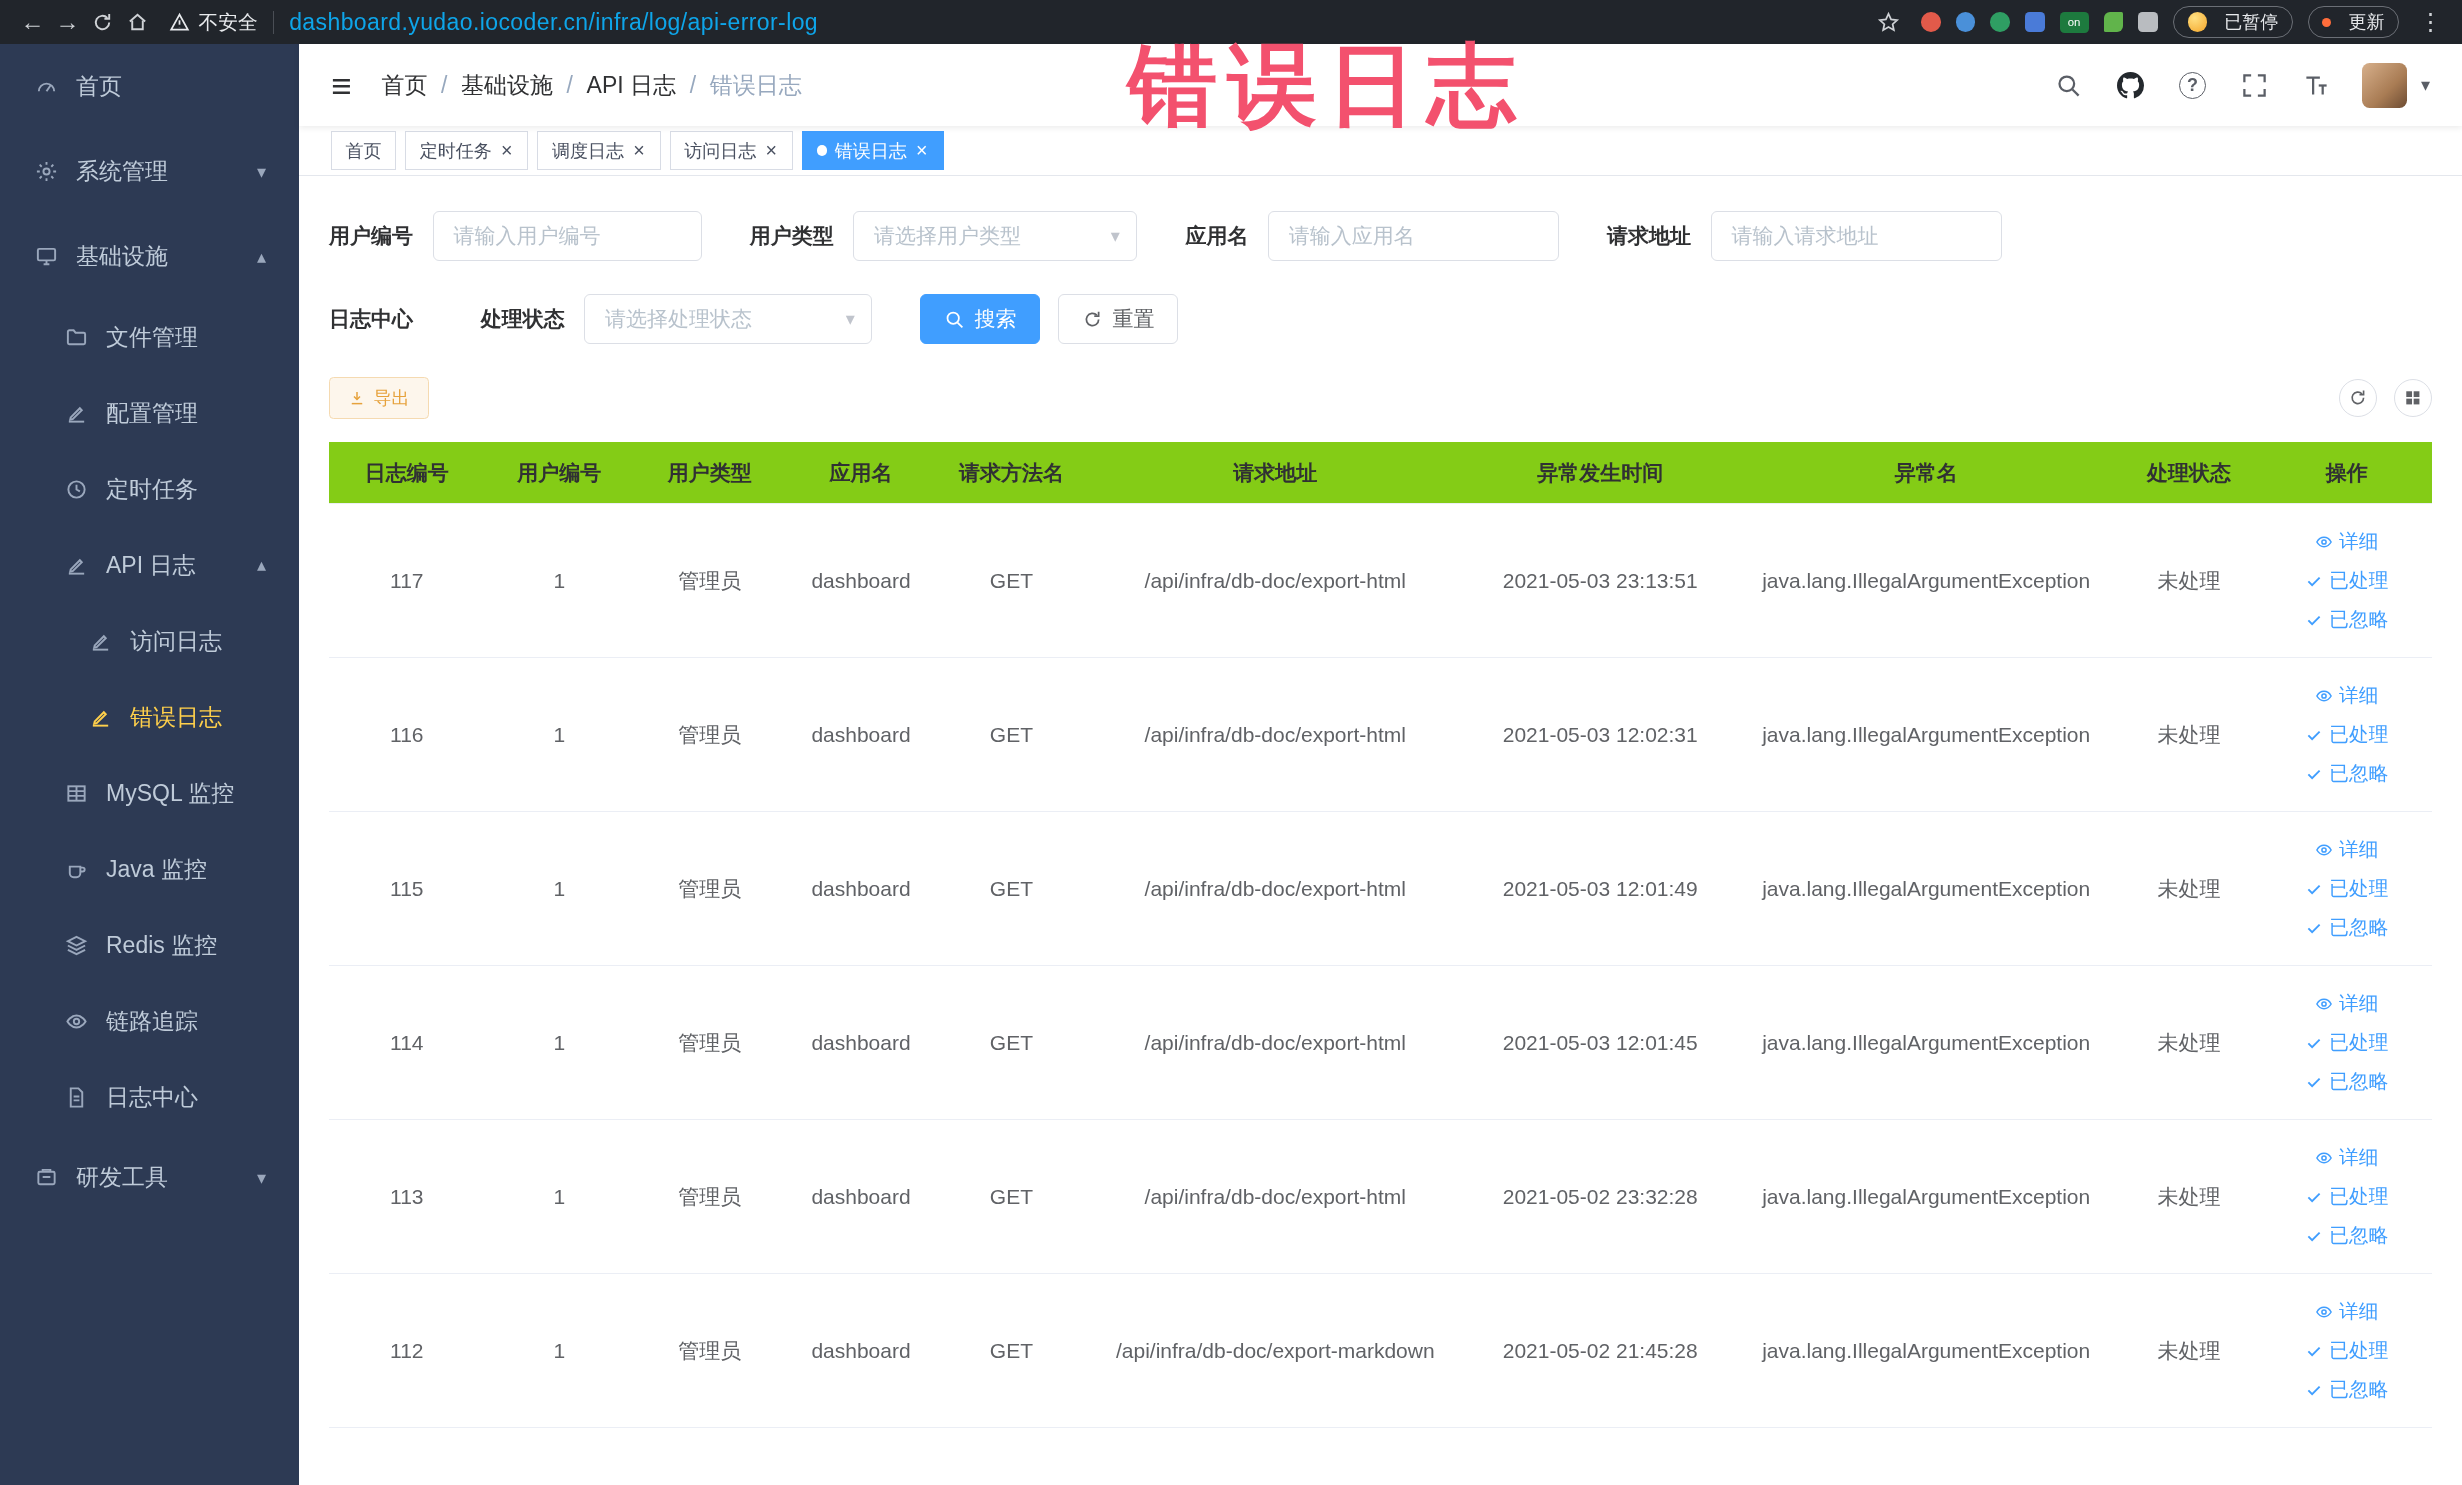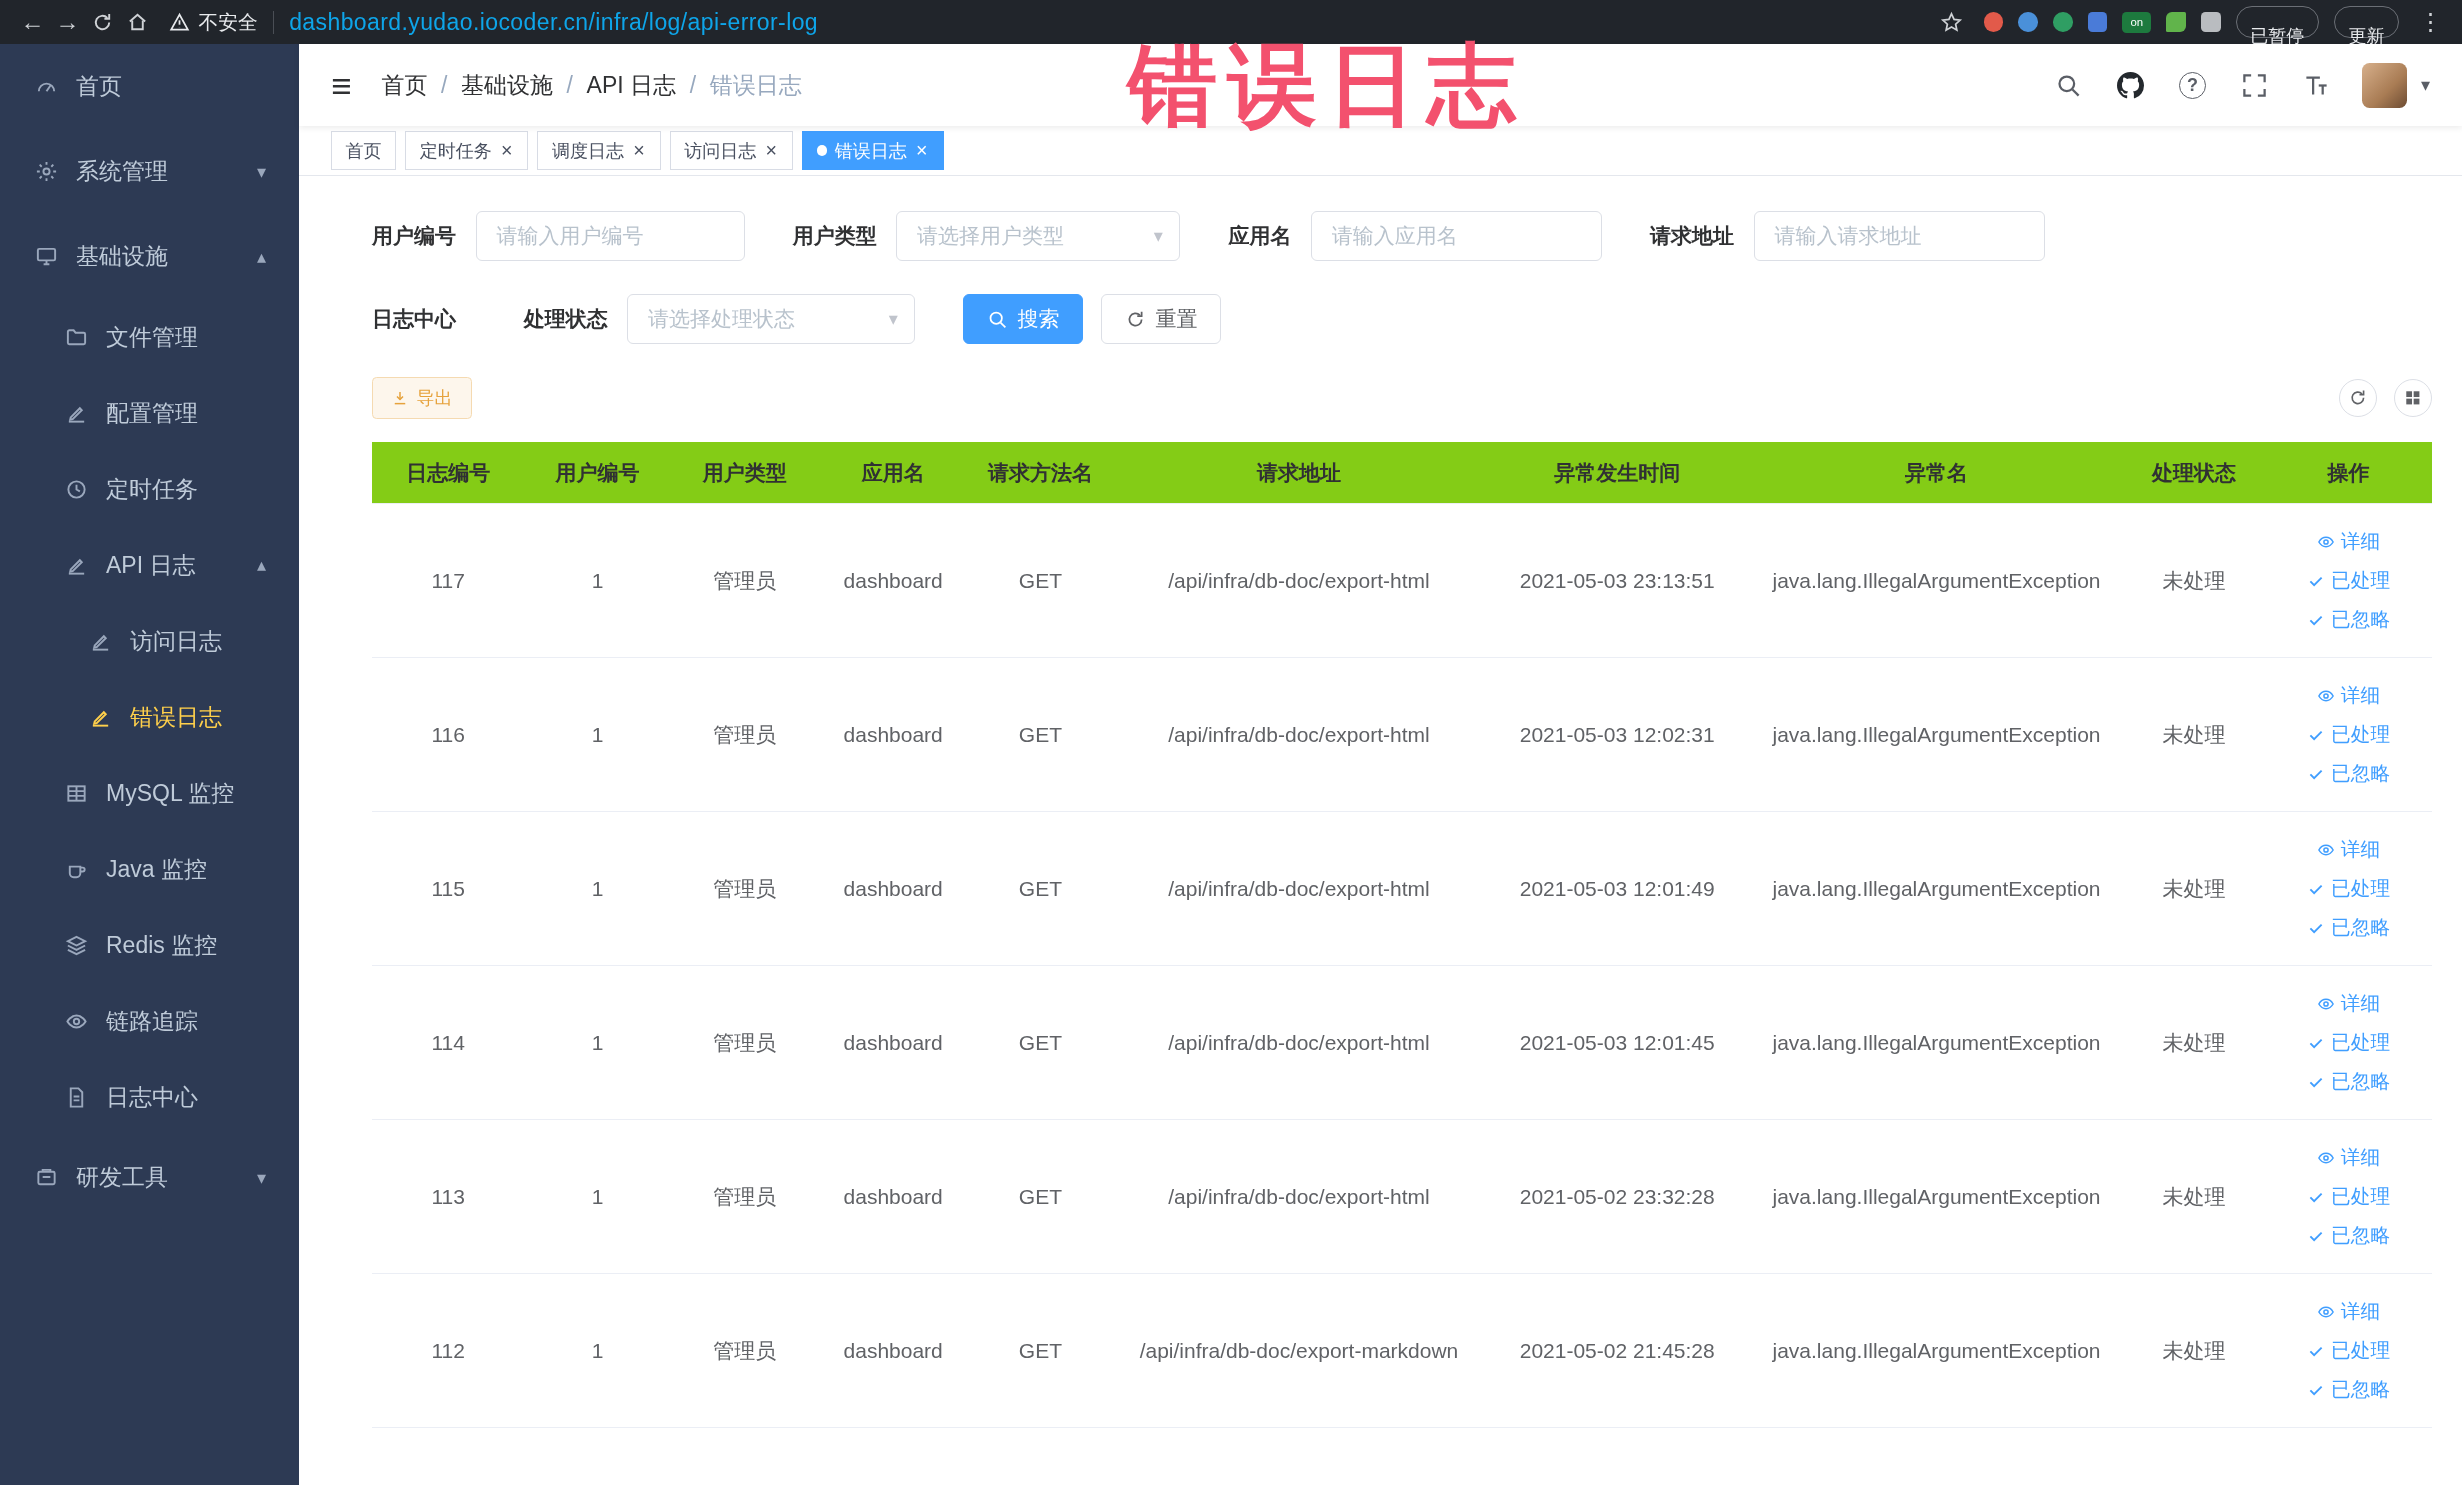--- a/index.html
+++ b/index.html
@@ -21,21 +21,21 @@
   .c-right { display:flex; align-items:center; gap:15px; }
   .ext { width:19.7px; height:19.7px; border-radius:50%; display:flex; align-items:center; justify-content:center; flex-shrink:0; }
   .ext-rec { background:#e25a4a; }
   .ext-drop { background:#4a90d9; }
   .ext-green { background:#2f9e63; }
   .ext-grid { background:#4a7bd8; border-radius:4.5px; }
   .ext-on { width:29px; height:21px; border-radius:4.5px; background:#1d7a3e; color:#fff; font-size:11.4px; }
   .ext-leaf { background:#61b44b; border-radius:6px 1.5px 6px 1.5px; }
   .ext-puzzle { background:#b9bcc0; border-radius:4.5px; }
   .pill { height:32px; border:1.5px solid #6b6f76; border-radius:756px; display:flex;
-    align-items:center; gap:17px; padding:0 13.6px; font-size:18px; color:#e8eaed; cursor:pointer;flex-direction:column; }
+    align-items:center; gap:17px; padding:0 13.6px; font-size:18px; color:#e8eaed; cursor:pointer; }
   .emoji-dot { width:19.7px; height:19.7px; border-radius:50%;
     background:radial-gradient(circle at 35% 30%, #ffe082, #f4a62a); }
   .upd-dot { width:9px; height:9px; border-radius:50%; background:#ff6d3b; }
   .kebab { font-size:24px; color:#cfd2d6; padding:0 4.5px; }
 
   
   .app { display:flex; height:1442px; }
 
   
   .sidebar { width:299px; background:#2d3a54; flex-shrink:0; overflow:hidden; }
@@ -77,21 +77,21 @@
   
   .tags-bar { height:50px; background:#fff; border-bottom:1.5px solid #e4e7ed; display:flex;
     align-items:center; padding:0 32px; gap:9px; position:relative; z-index:5; }
   .tag { height:39px; display:inline-flex; align-items:center; gap:7.6px; padding:0 13.6px;
     border:1.5px solid #d8dce5; background:#fff; color:#495060; font-size:18px; cursor:pointer; }
   .tag .dot { width:10.6px; height:10.6px; border-radius:50%; background:#fff; }
   .tag .close { font-size:19.7px; line-height:1; padding:0 1.5px; }
   .tag.active { background:#409eff; border-color:#409eff; color:#fff; }
 
   
-  .content { flex:1; background:#fff; padding:35px 30px 16px; overflow:hidden;margin-left:43px; }
+  .content { flex:1; background:#fff; padding:35px 30px 16px; overflow:hidden; }
   .filters { display:flex; flex-wrap:wrap; align-items:center; }
   .f-group { display:flex; align-items:center; margin-right:48px; margin-bottom:33px; }
   .f-label { font-size:21px; font-weight:700; color:#303133; margin-right:19.7px; white-space:nowrap; }
   .f-input { height:50px; border:1.5px solid #dcdfe6; border-radius:6px; padding:0 19.7px;
     font-size:21px; color:#606266; background:#fff; outline:none;
     font-family:"Liberation Sans","DejaVu Sans",sans-serif; }
   .f-input::placeholder { color:#b8c2cc; }
   .f-select { height:50px; border:1.5px solid #dcdfe6; border-radius:6px; padding:0 16.7px 0 19.7px;
     display:flex; align-items:center; justify-content:space-between; background:#fff; cursor:pointer; }
   .f-select .ph { font-size:21px; color:#b8c2cc; }

